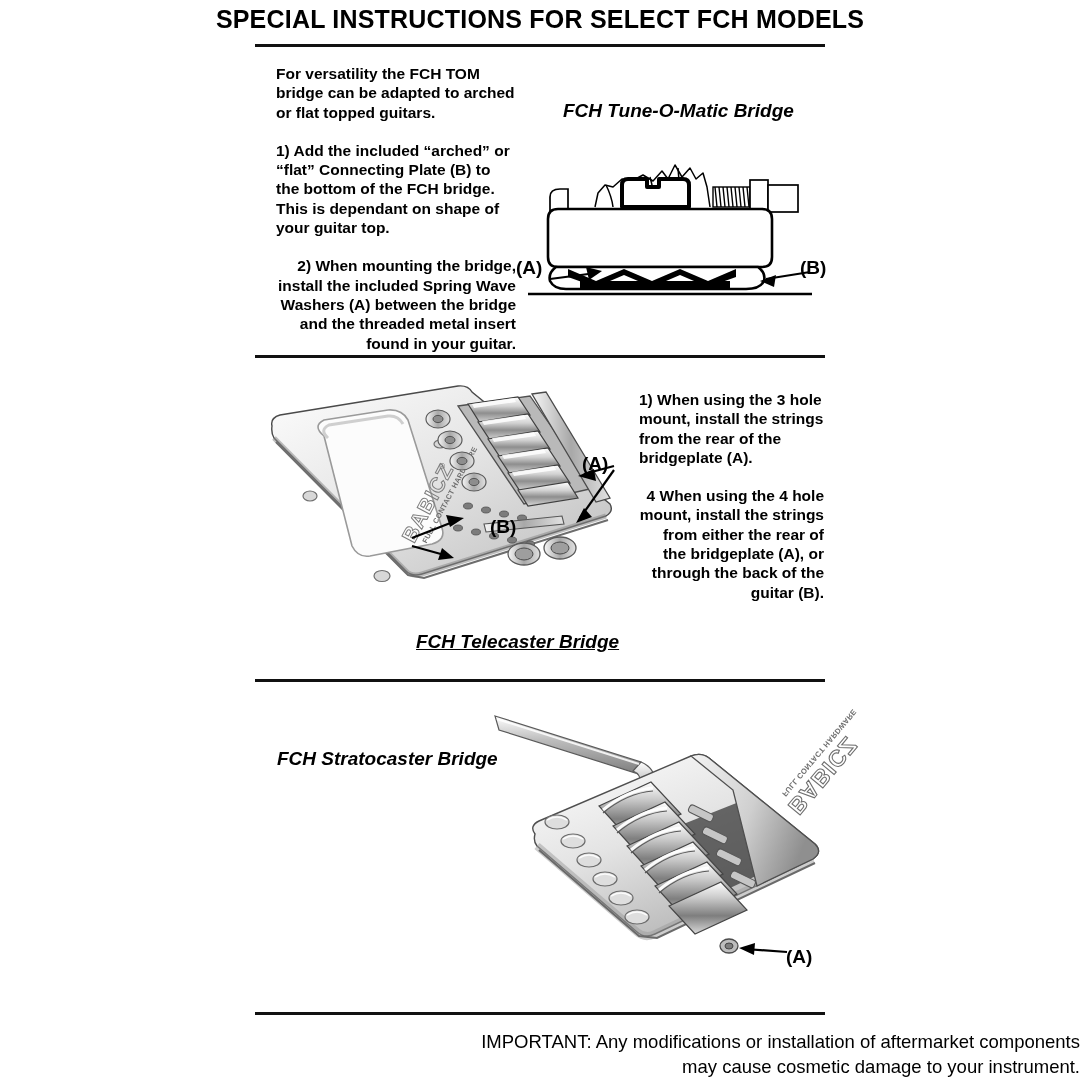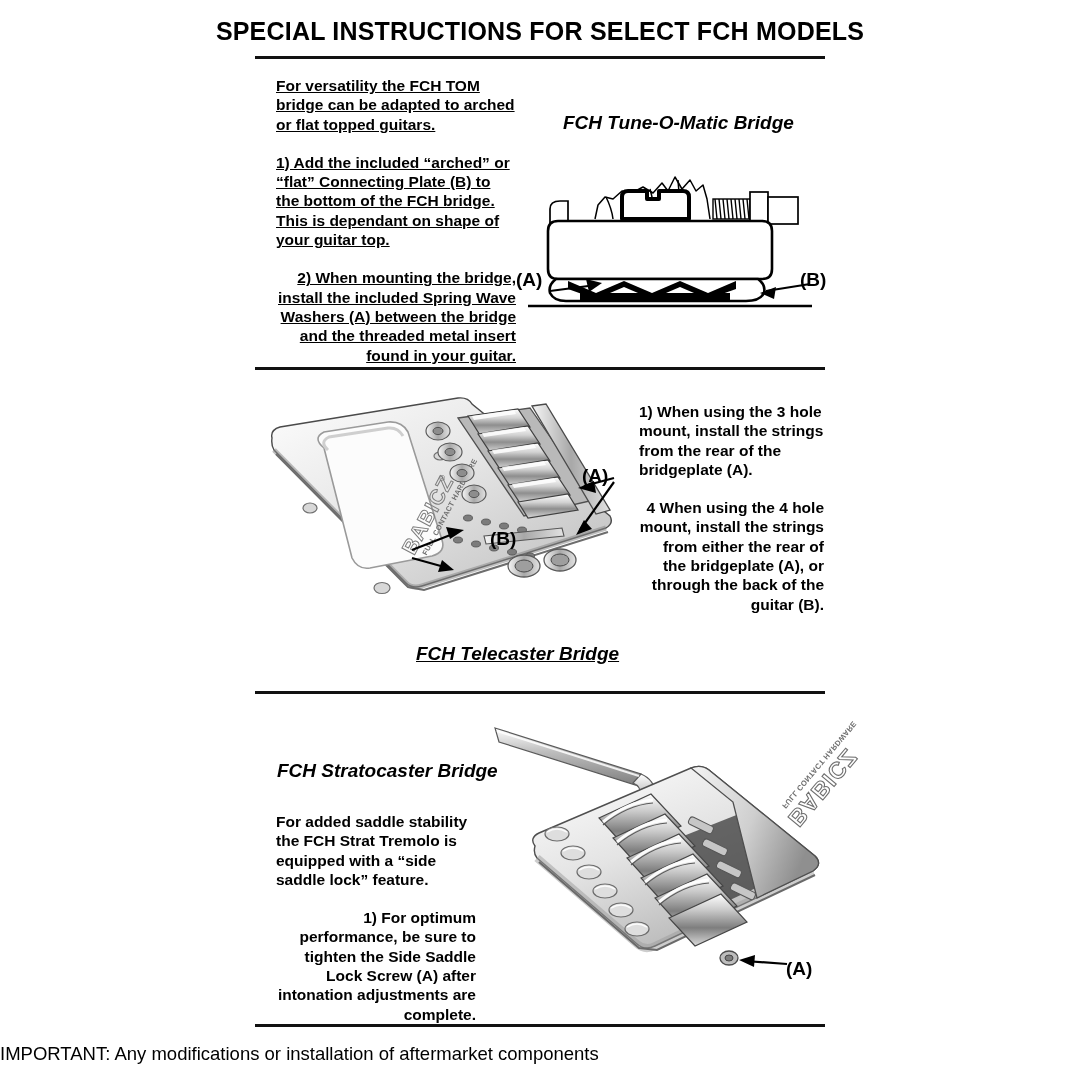--- a/index.html
+++ b/index.html
@@ -6,56 +6,56 @@
   html,body{margin:0;padding:0;}
   body{
     width:1080px;height:1080px;
     background:#ffffff;
     font-family:"Liberation Sans", sans-serif;
     color:#000;
     position:relative;
     overflow:hidden;
     -webkit-font-smoothing:antialiased;
   }
-  .sheet{position:absolute;inset:0;margin-top:12px;}
+  .sheet{position:absolute;inset:0;}
 
   
   .rule{position:absolute;background:#111;height:3px;left:255px;width:570px;}
   .doc-title{
     position:absolute;left:0;top:5px;width:1080px;text-align:center;
     font-size:25px;font-weight:bold;letter-spacing:.2px;
   }
   .fig-caption{
     position:absolute;font-style:italic;font-weight:bold;font-size:19px;
     white-space:nowrap;
   }
   .body-copy{
     position:absolute;font-weight:bold;font-size:15.5px;line-height:19.3px;
   }
   .body-copy p{margin:0 0 19px 0;}
   .body-copy p:last-child{margin-bottom:0;text-align:right;}
   .callout{
     position:absolute;font-weight:bold;font-size:19px;white-space:nowrap;
   }
   .footer-note{
-    position:absolute;left:0;top:1029px;width:1080px;text-align:left;
+    position:absolute;left:0;top:1029px;width:1080px;text-align:right;
     font-size:18.5px;line-height:25px;
   }
   svg{display:block;overflow:visible;}
   .fig{position:absolute;}
 </style>
 </head>
 <body>
 
 <div class="sheet">
 
   <div class="doc-title">SPECIAL INSTRUCTIONS FOR SELECT FCH MODELS</div>
   <div class="rule" style="top:44px;"></div>
 
-  <div class="body-copy" style="left:276px;top:64px;width:240px;text-decoration:underline;">
+  <div class="body-copy" style="left:276px;top:64px;width:240px;">
     <p>For versatility the FCH TOM bridge can be adapted to arched or flat topped guitars.</p>
     <p>1) Add the included “arched” or “flat” Connecting Plate (B) to the bottom of the FCH bridge. This is dependant on shape of your guitar top.</p>
     <p>2) When mounting the bridge, install the included Spring Wave Washers (A) between the bridge and the threaded metal insert found in your guitar.</p>
   </div>
 
   <div class="fig-caption" style="left:563px;top:100px;">FCH Tune-O-Matic Bridge</div>
 
   <div class="fig" style="left:510px;top:135px;">
     <svg width="320" height="160" viewBox="0 0 320 160">
       <g fill="none" stroke="#000" stroke-width="1.7" stroke-linejoin="round">
@@ -240,24 +240,20 @@
   </div>
   <div class="callout" style="left:582px;top:453px;">(A)</div>
   <div class="callout" style="left:490px;top:516px;">(B)</div>
 
   <div class="fig-caption" style="left:416px;top:631px;text-decoration:underline;">FCH Telecaster Bridge</div>
 
   <div class="rule" style="top:679px;"></div>
 
   <div class="fig-caption" style="left:277px;top:748px;text-align:right;">FCH Stratocaster Bridge</div>
 
-  <div class="body-copy" style="left:276px;top:800px;width:200px;">
-    <p>For added saddle stability the FCH Strat Tremolo is equipped with a “side saddle lock” feature.</p>
-    <p>1) For optimum performance, be sure to tighten the Side Saddle Lock Screw (A) after intonation adjustments are complete.</p>
-  </div>
 
   <div class="fig" style="left:495px;top:694px;">
     <svg width="340" height="290" viewBox="0 0 340 290">
       <defs>
         <linearGradient id="splate" x1="0" y1="0" x2="0.6" y2="1">
           <stop offset="0" stop-color="#ffffff"></stop>
           <stop offset="0.5" stop-color="#e4e4e4"></stop>
           <stop offset="1" stop-color="#b5b5b5"></stop>
         </linearGradient>
         <linearGradient id="sblock" x1="0" y1="0" x2="1" y2="0.4">
@@ -365,15 +361,16 @@
         <polygon points="244,254 260,249 259,261" fill="#000"></polygon>
       </g>
     </svg>
   </div>
   <div class="callout" style="left:786px;top:946px;">(A)</div>
 
   <div class="rule" style="top:1012px;"></div>
 
   <div class="footer-note">
     <div>IMPORTANT: Any modifications or installation of aftermarket components</div>
+    <div>may cause cosmetic damage to your instrument.</div>
   </div>
 
 </div>
 
 </body></html>

